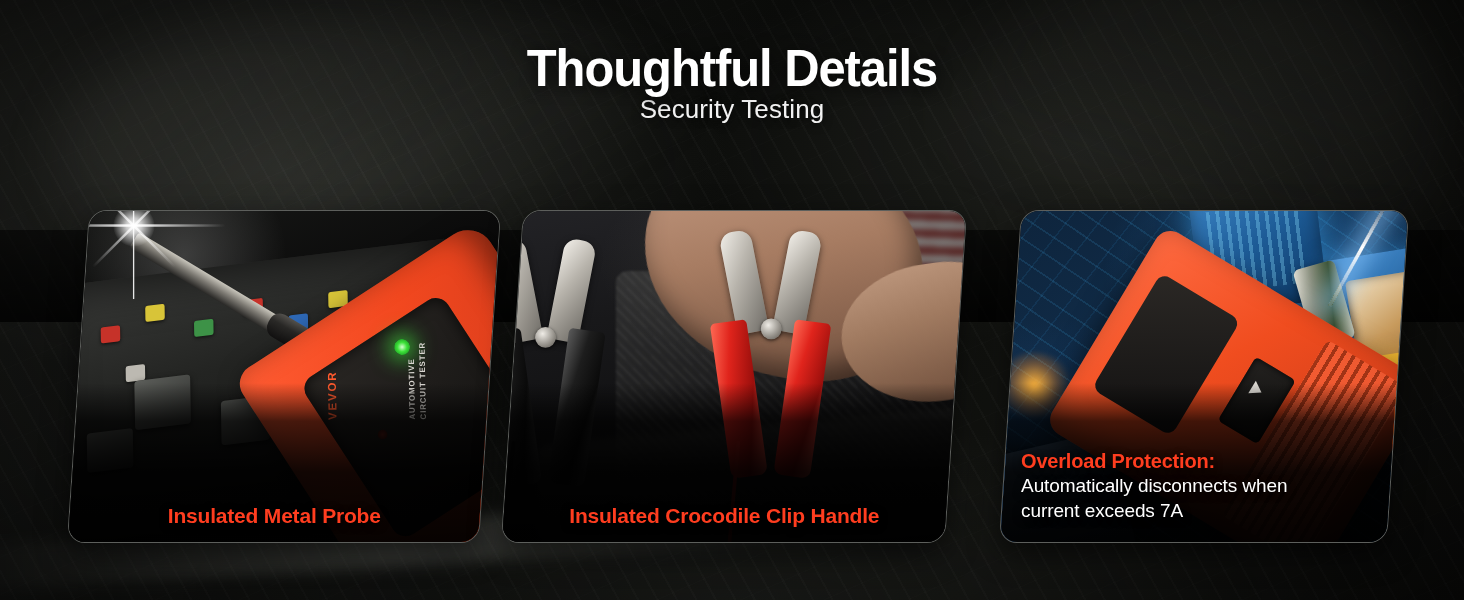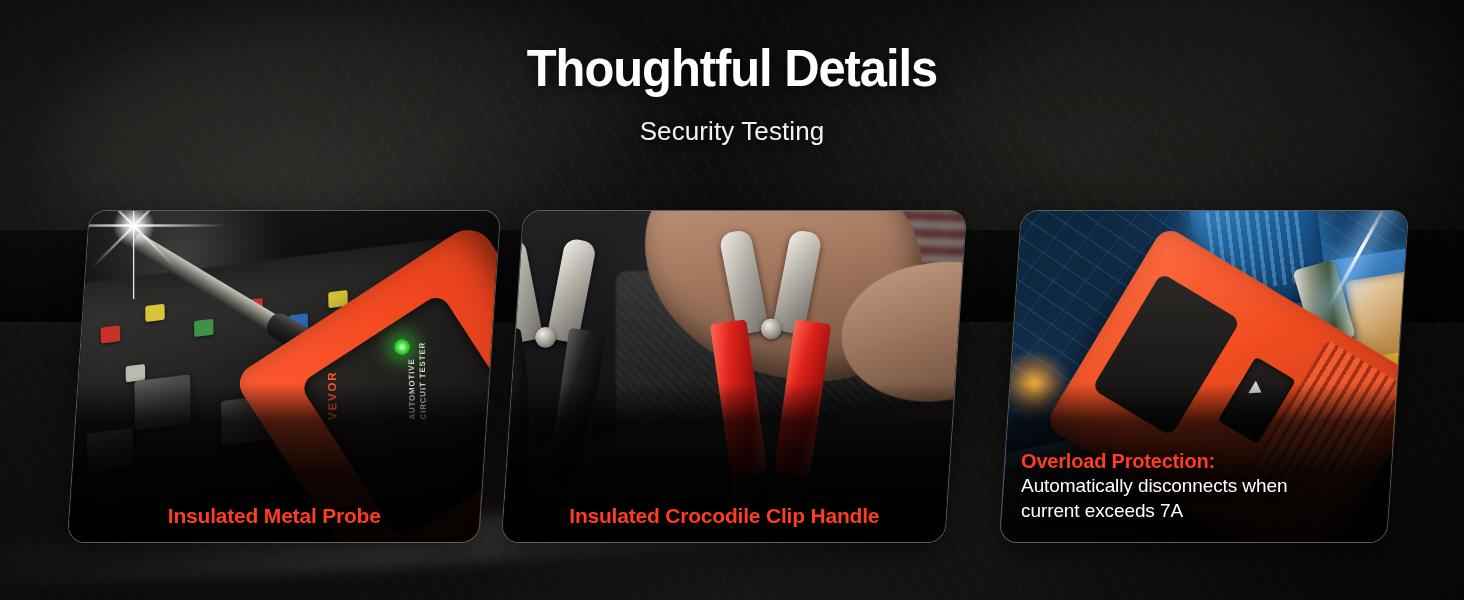--- a/index.html
+++ b/index.html
@@ -51,21 +51,21 @@
   .header { position:absolute; top:0; left:0; right:0; text-align:center; z-index:6; }
   .title {
     margin-top:42px;
     font-size:52px; font-weight:700; color:#ffffff;
     letter-spacing:-1.1px; line-height:1;
     font-family:"Liberation Sans Narrow","Liberation Sans", sans-serif;
     transform:scaleX(.94); transform-origin:center;
     text-shadow:0 2px 16px rgba(0,0,0,.8);
   }
   .subtitle {
-    margin-top:22px; font-size:26px; font-weight:400;
+    font-size:26px; font-weight:400;
     color:#f2f2f2; letter-spacing:.1px;
     text-shadow:0 1px 10px rgba(0,0,0,.8);
   }
 
   
   .panels { position:absolute; left:0; top:210px; width:1464px; height:336px; z-index:5; }
 
   .panel {
     position:absolute; top:0; height:333px;
     transform:skewX(-3.8deg);

